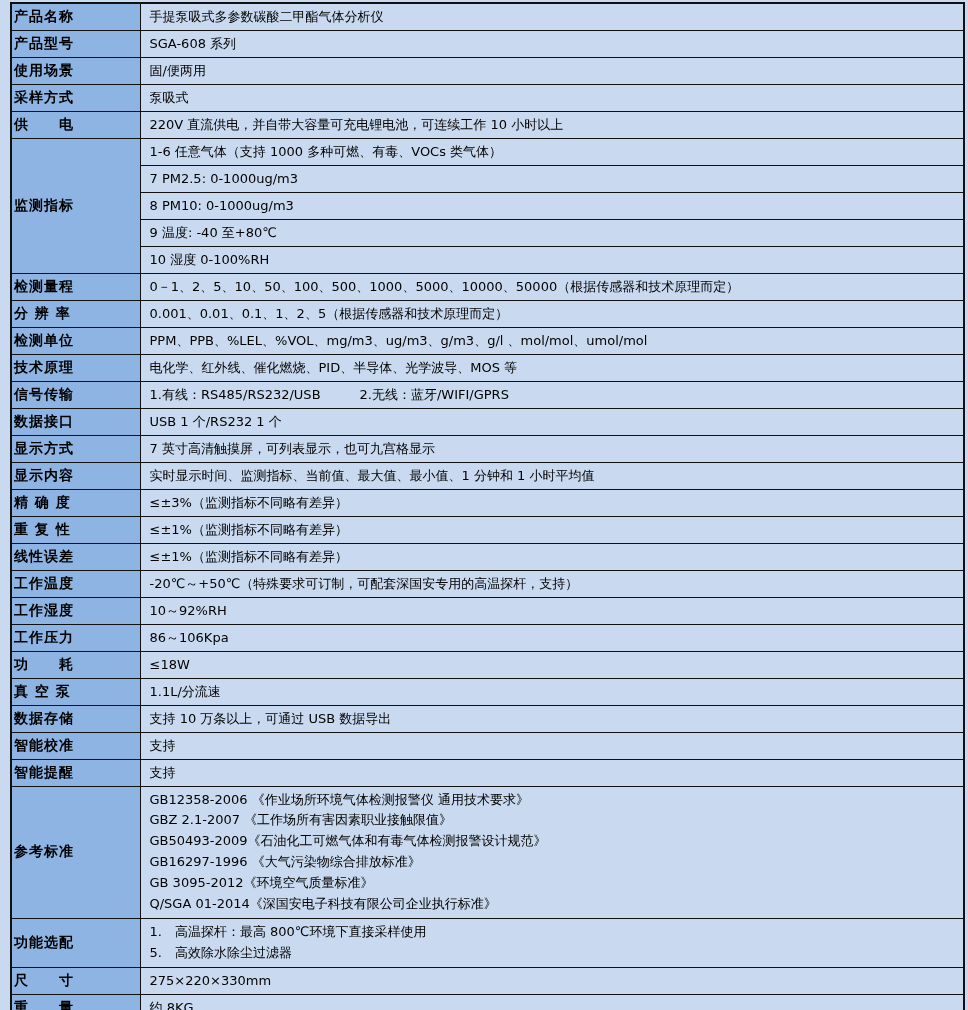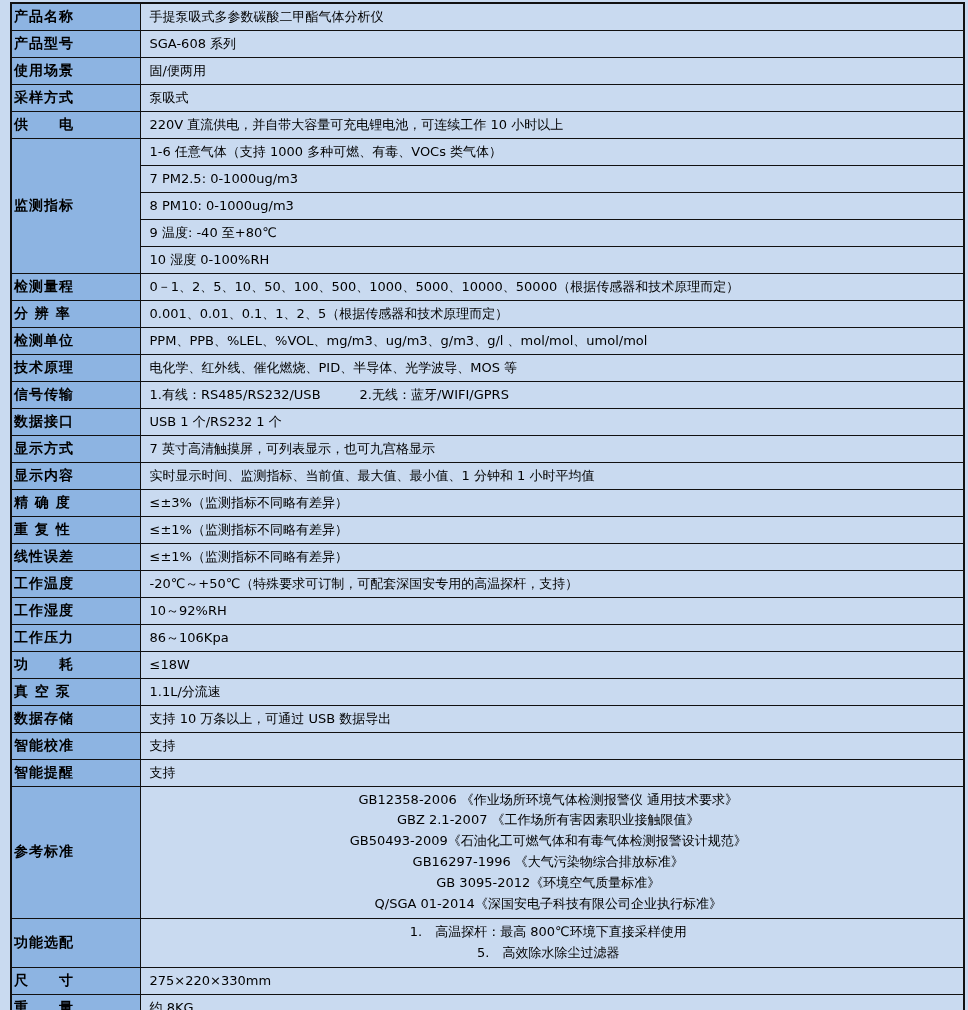--- a/index.html
+++ b/index.html
@@ -39,21 +39,21 @@
     letter-spacing: 1px;
   }
   td {
     background: var(--cell-bg, #c9daf0);
     font-size: 13px;
     text-align: left;
     vertical-align: middle;
     padding: 2px 16px 2px 9px;
   }
   tr.r { height: 27px; }
-  tr.rm td { padding-top: 3px; padding-bottom: 3px; text-align: center; }
+  tr.rm td { padding-top: 3px; padding-bottom: 3px; }
   .line { line-height: 20.9px; white-space: nowrap; }
 </style>
 </head>
 <body>
 
 <div class="sheet">
   <table class="spec">
     <colgroup>
       <col class="c-label">
       <col>

